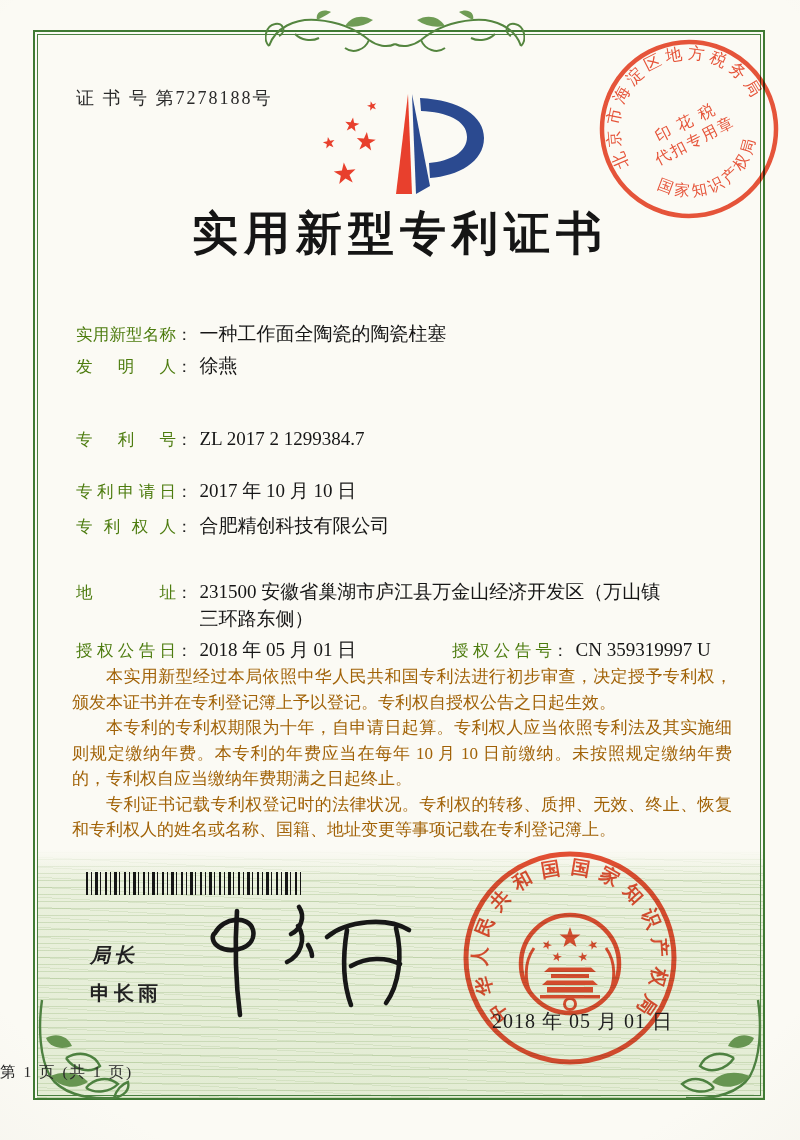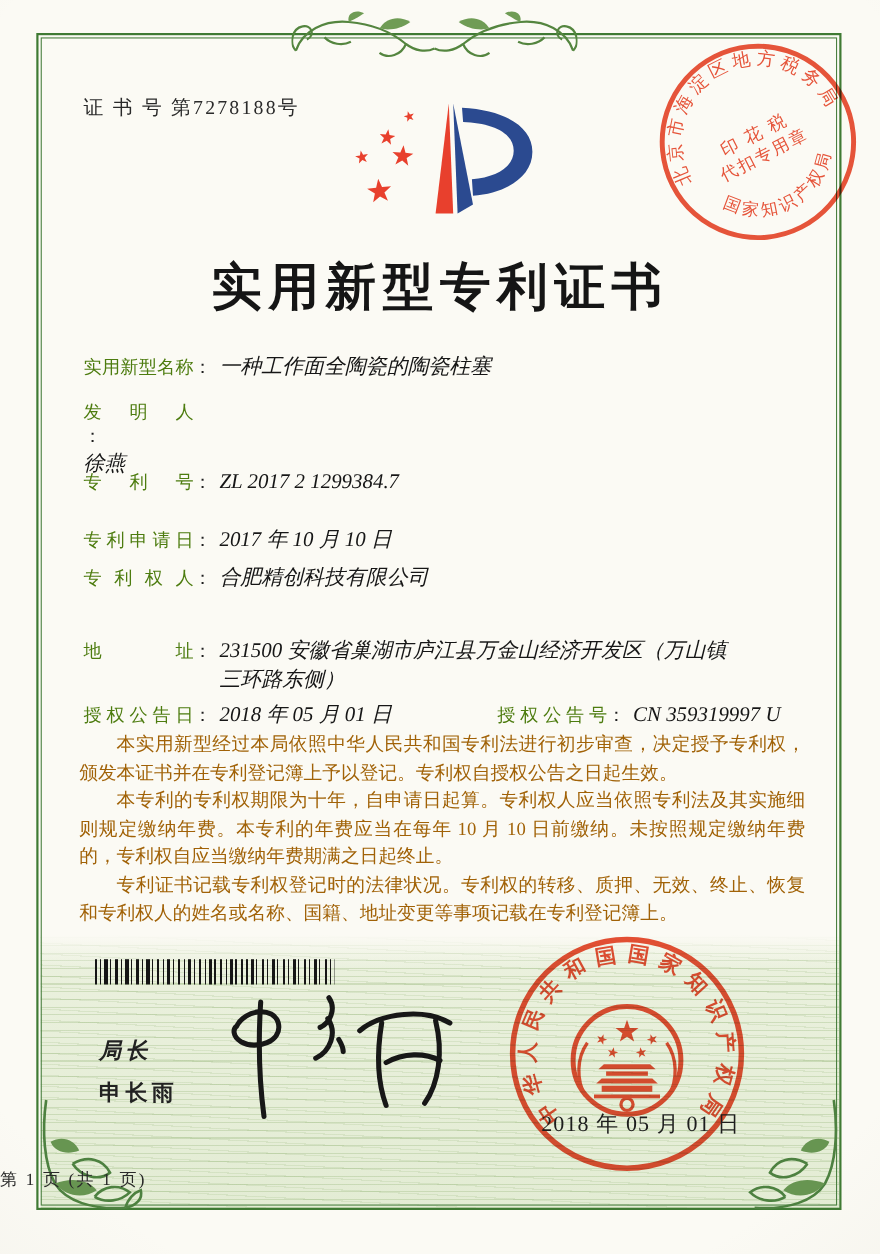--- a/index.html
+++ b/index.html
@@ -25,26 +25,26 @@
   }
   .band::before { content:""; position:absolute; left:0; top:0; right:0; height:30px;
     background:linear-gradient(#fbfaf4, rgba(251,250,244,0)); }
   
   .frame { left:33px; top:30px; width:732px; height:1070px; z-index:2;
     border:2.5px solid #3f7a33; }
   .frame::before { content:""; position:absolute; inset:2px; border:1px solid #4a8040; }
   
   .certno { left:76px; top:86px; font-size:18px; letter-spacing:2px; color:#2a2a2a; z-index:3; }
   .title { left:0; top:203px; width:100%; text-align:center; font-size:46px; font-weight:bold;
-    letter-spacing:6px; color:#151515; z-index:3;margin-top:27px; }
+    letter-spacing:6px; color:#151515; z-index:3; }
   .field-row { left:76px; display:flex; align-items:baseline; z-index:3; }
   .lbl { display:block; width:100px; font-size:16.5px; color:#4d7c0f;
     text-align:justify; text-align-last:justify; }
   .colon { font-size:16.5px; margin-right:7px; }
-  .val { font-size:19px; line-height:27px; color:#161616;font-style:italic; }
+  .val { font-size:19px; line-height:27px; color:#161616; }
   .val-wrap { width:468px; }
   .paras { left:72px; top:664px; width:660px; z-index:3; }
   .paras p { font-size:17px; line-height:25.5px; text-indent:2em; text-align:justify; color:#a16207; }
   .barcode { left:86px; top:872px; width:218px; height:23px; z-index:3;
     background:repeating-linear-gradient(90deg,#151515 0 2px,rgba(0,0,0,0) 2px 5px,
       #151515 5px 6px,rgba(0,0,0,0) 6px 9px,#151515 9px 12px,rgba(0,0,0,0) 12px 14px,
       #151515 14px 15px,rgba(0,0,0,0) 15px 19px); }
   .officer-title { left:90px; top:942px; font-family:"Liberation Sans","DejaVu Sans",sans-serif;
     font-weight:bold; font-size:20px; letter-spacing:4px; color:#222; z-index:3;font-style:italic; }
   .officer-name  { left:90px; top:980px; font-family:"Liberation Sans","DejaVu Sans",sans-serif;
@@ -121,21 +121,21 @@
   </g>
 </svg>
 
 <div class="abs title">实用新型专利证书</div>
 
 <div class="abs field-row" style="top:320px;">
   <span class="lbl">实用新型名称</span>
     <span class="colon">：</span>
   <span class="val">一种工作面全陶瓷的陶瓷柱塞</span>
 </div>
-<div class="abs field-row" style="top:364px;flex-direction:column;">
+<div class="abs field-row" style="top:352px;">
   <span class="lbl">发明人</span>
     <span class="colon">：</span>
   <span class="val">徐燕</span>
 </div>
 <div class="abs field-row" style="top:425px;">
   <span class="lbl">专利号</span>
     <span class="colon">：</span>
   <span class="val">ZL 2017 2 1299384.7</span>
 </div>
 <div class="abs field-row" style="top:477px;">

